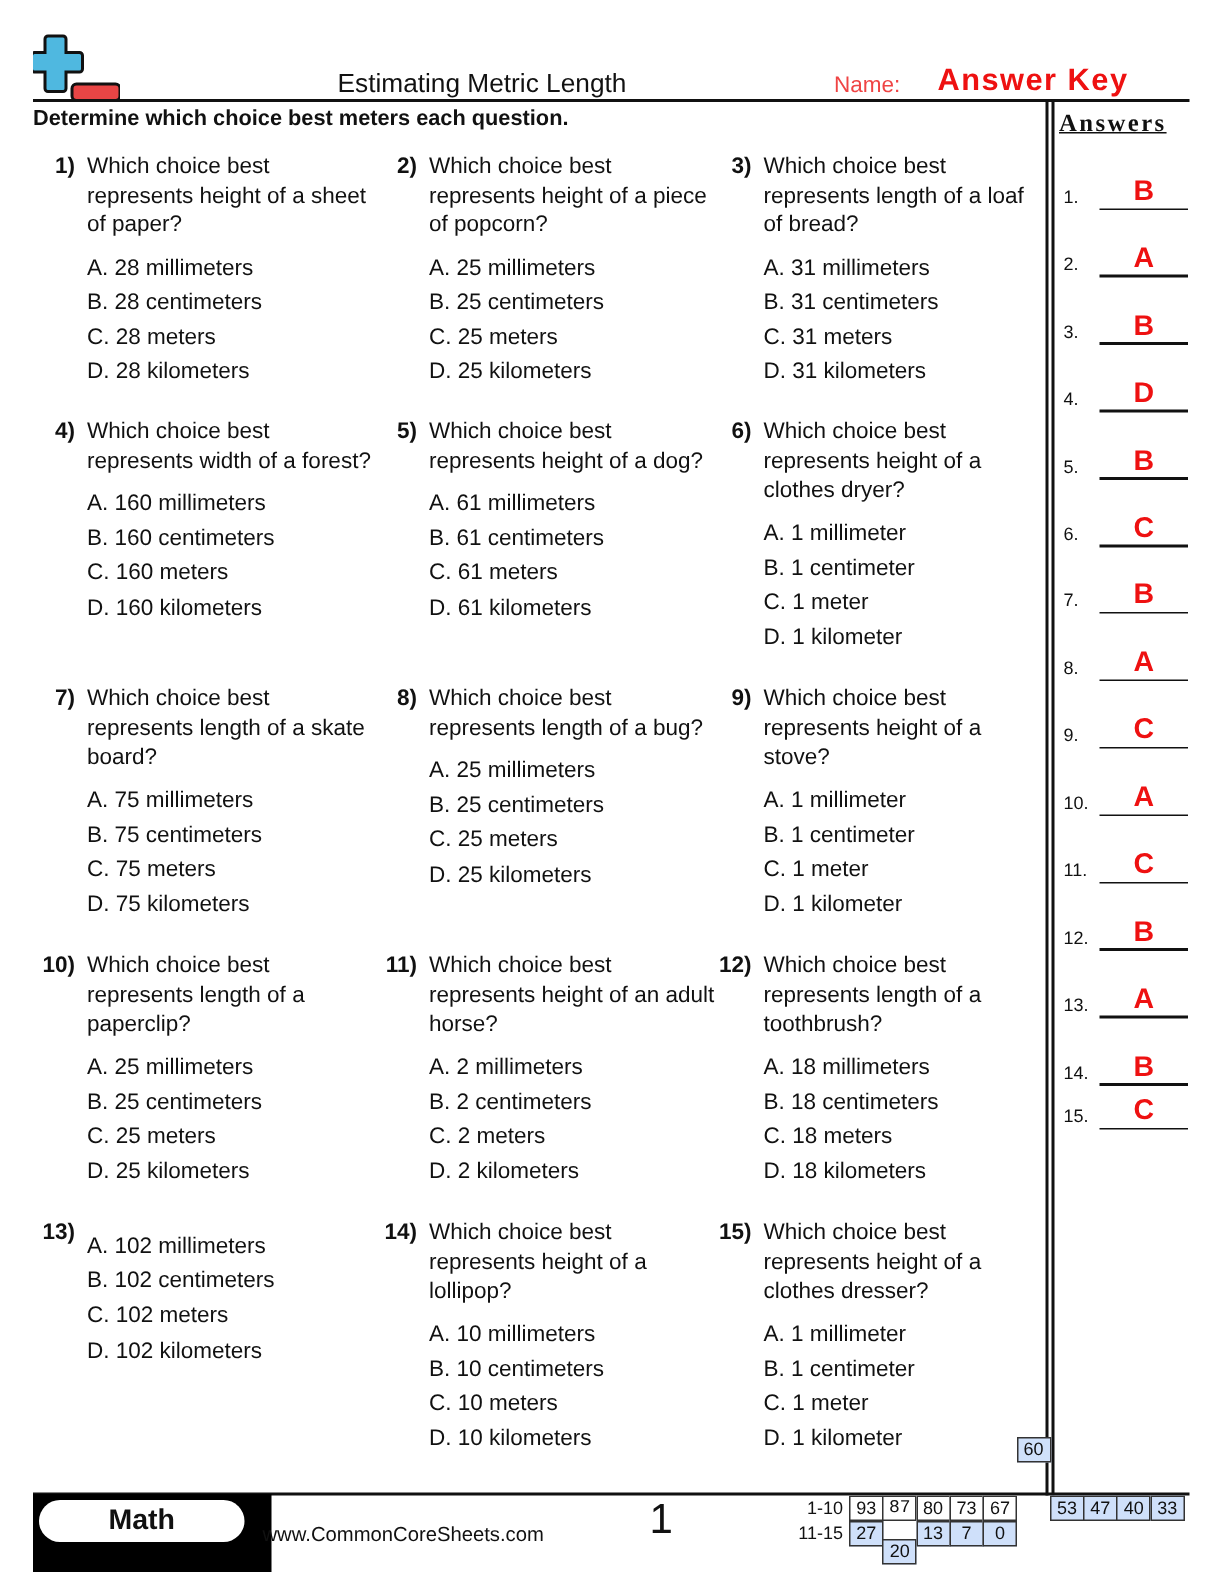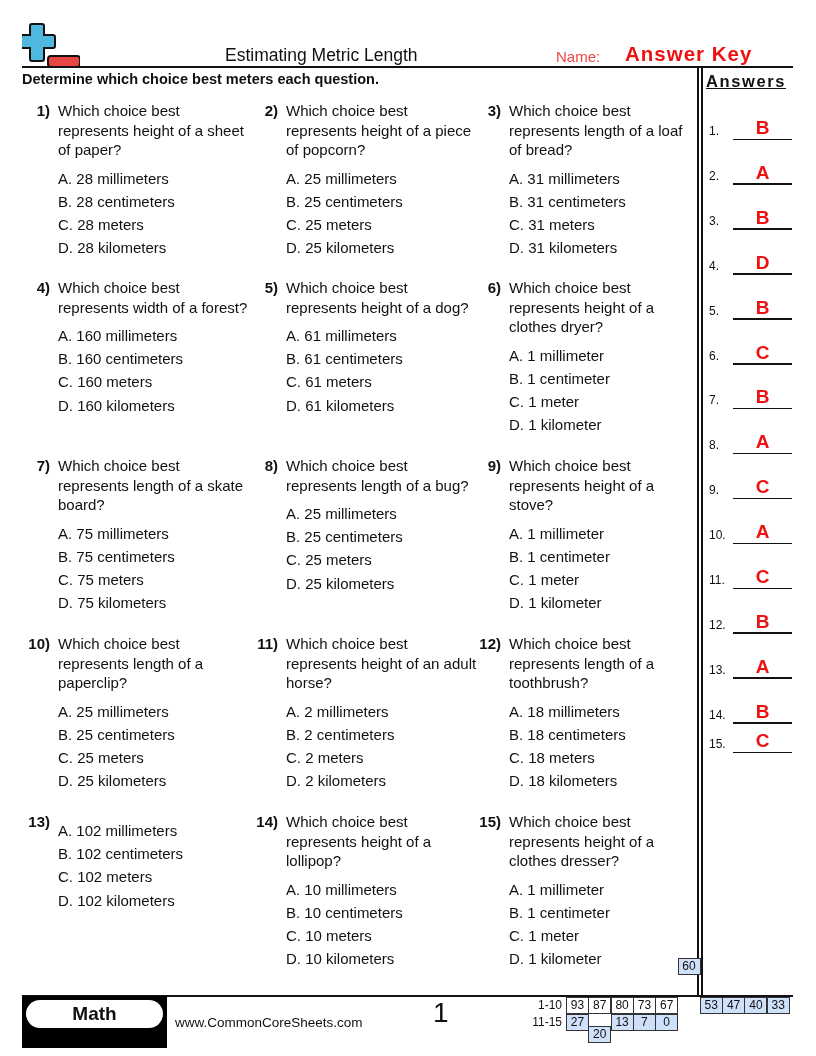--- a/index.html
+++ b/index.html
@@ -7,32 +7,32 @@
          font-family:"Liberation Sans", "DejaVu Sans", sans-serif; color:#111; }
   .abs { position:absolute; }
   .logo { left:22px; top:22px; width:58px; height:46px; }
   .title { left:225px; top:45px; font-size:17.5px; color:#111; }
   .name-label { left:556px; top:48px; font-size:15px; color:#ef4444; }
   .name-value { left:625px; top:42px; font-size:20.5px; font-weight:bold; color:#ee1111; letter-spacing:1px; }
   .top-rule { left:22px; top:66px; width:771px; height:2px; background:#111; }
   .instructions { left:22px; top:71px; font-size:14.5px; font-weight:bold; }
   .vline1 { left:697px; top:66px; width:2px; height:931px; background:#111; }
   .vline2 { left:701px; top:66px; width:2px; height:931px; background:#111; }
-  .ans-header { left:706px; top:72px; font-size:16.5px; font-weight:bold; letter-spacing:1.6px; text-decoration:underline; }
+  .ans-header { left:706px; top:72px; font-size:16.5px; font-weight:bold; letter-spacing:1.6px; text-decoration:underline;font-family:Liberation Serif, serif; }
   .q { position:absolute; width:200px; font-size:15px; line-height:19.5px; }
   .q .num { position:absolute; left:-38px; width:30px; text-align:right; font-weight:bold; top:0; }
   .q .text { display:block; }
   .q .choices { margin-top:7px; }
   .q .choice { line-height:23.2px; display:block; }
   .ans-row { position:absolute; left:709px; width:84px; height:30px; }
   .ans-row .n { position:absolute; left:0; bottom:2px; font-size:12px; }
   .ans-row .line { position:absolute; left:24px; bottom:0; width:59px; height:1.5px; background:#111; }
   .ans-row .v { position:absolute; left:24px; width:59px; text-align:center; bottom:1px; font-size:19px; font-weight:bold; color:#ee1111; }
   .bottom-rule { left:22px; top:995px; width:771px; height:2px; background:#111; }
-  .math-badge { left:22px; top:996px; width:145px; height:52px; background:#000; }
+  .math-badge { left:22px; top:996px; width:145px; height:52px; background:#000;padding-left:14px; }
   .math-pill { position:absolute; left:4px; top:4px; width:137px; height:28px; background:#fff; border-radius:14px;
                text-align:center; font-weight:bold; font-size:19px; line-height:28px; }
   .website { left:175px; top:1015px; font-size:13.5px; }
   .page-num { left:433px; top:997px; font-size:28px; }
   .score-label { position:absolute; font-size:12px; text-align:right; width:40px; }
   .score-cell { position:absolute; width:21px; height:15px; border:1px solid #333; font-size:12px; line-height:15px; text-align:center; box-sizing:content-box; }
   .score-cell.white { background:#fff; }
   .score-cell.blue { background:#cfe0fa; }
 </style>
 </head>
@@ -287,21 +287,21 @@
 
 <div class="abs bottom-rule"></div>
 <div class="abs math-badge">
   <div class="math-pill">Math</div>
 </div>
 <div class="abs website">www.CommonCoreSheets.com</div>
 <div class="abs page-num">1</div>
 <div id="score-table">
     <span class="score-label" style="left: 522px; top: 998px;">1-10</span>
     <span class="score-cell white" style="left: 566px; top: 997px;">93</span>
-    <span class="score-cell white" style="left: 588.3px; top: 997px;">87</span>
+    <span class="score-cell white" style="left: 588.3px; top: 997px; font-family: Liberation Mono, monospace;">87</span>
     <span class="score-cell white" style="left: 610.6px; top: 997px;">80</span>
     <span class="score-cell white" style="left: 632.9px; top: 997px;">73</span>
     <span class="score-cell white" style="left: 655.2px; top: 997px;">67</span>
     <span class="score-cell blue" style="left: 677.5px; top: 958px;">60</span>
     <span class="score-cell blue" style="left: 699.8px; top: 997px;">53</span>
     <span class="score-cell blue" style="left: 722.1px; top: 997px;">47</span>
     <span class="score-cell blue" style="left: 744.4px; top: 997px;">40</span>
     <span class="score-cell blue" style="left: 766.7px; top: 997px;">33</span>
     <span class="score-label" style="left: 522px; top: 1015px;">11-15</span>
     <span class="score-cell blue" style="left: 566px; top: 1014px;">27</span>

